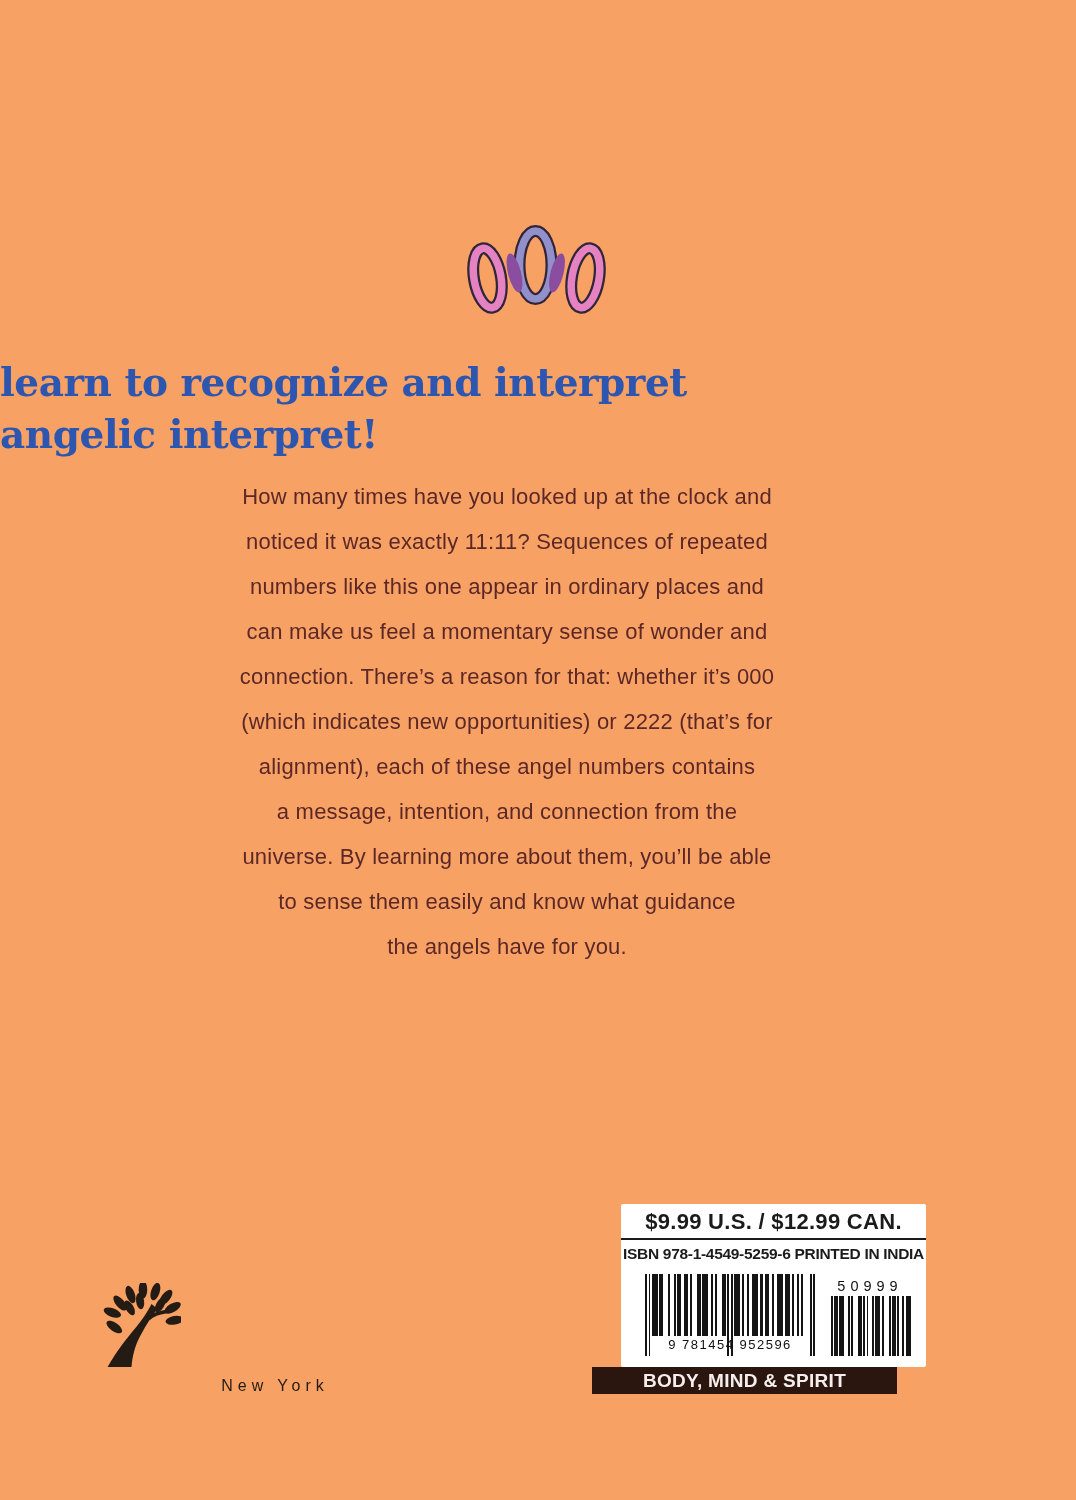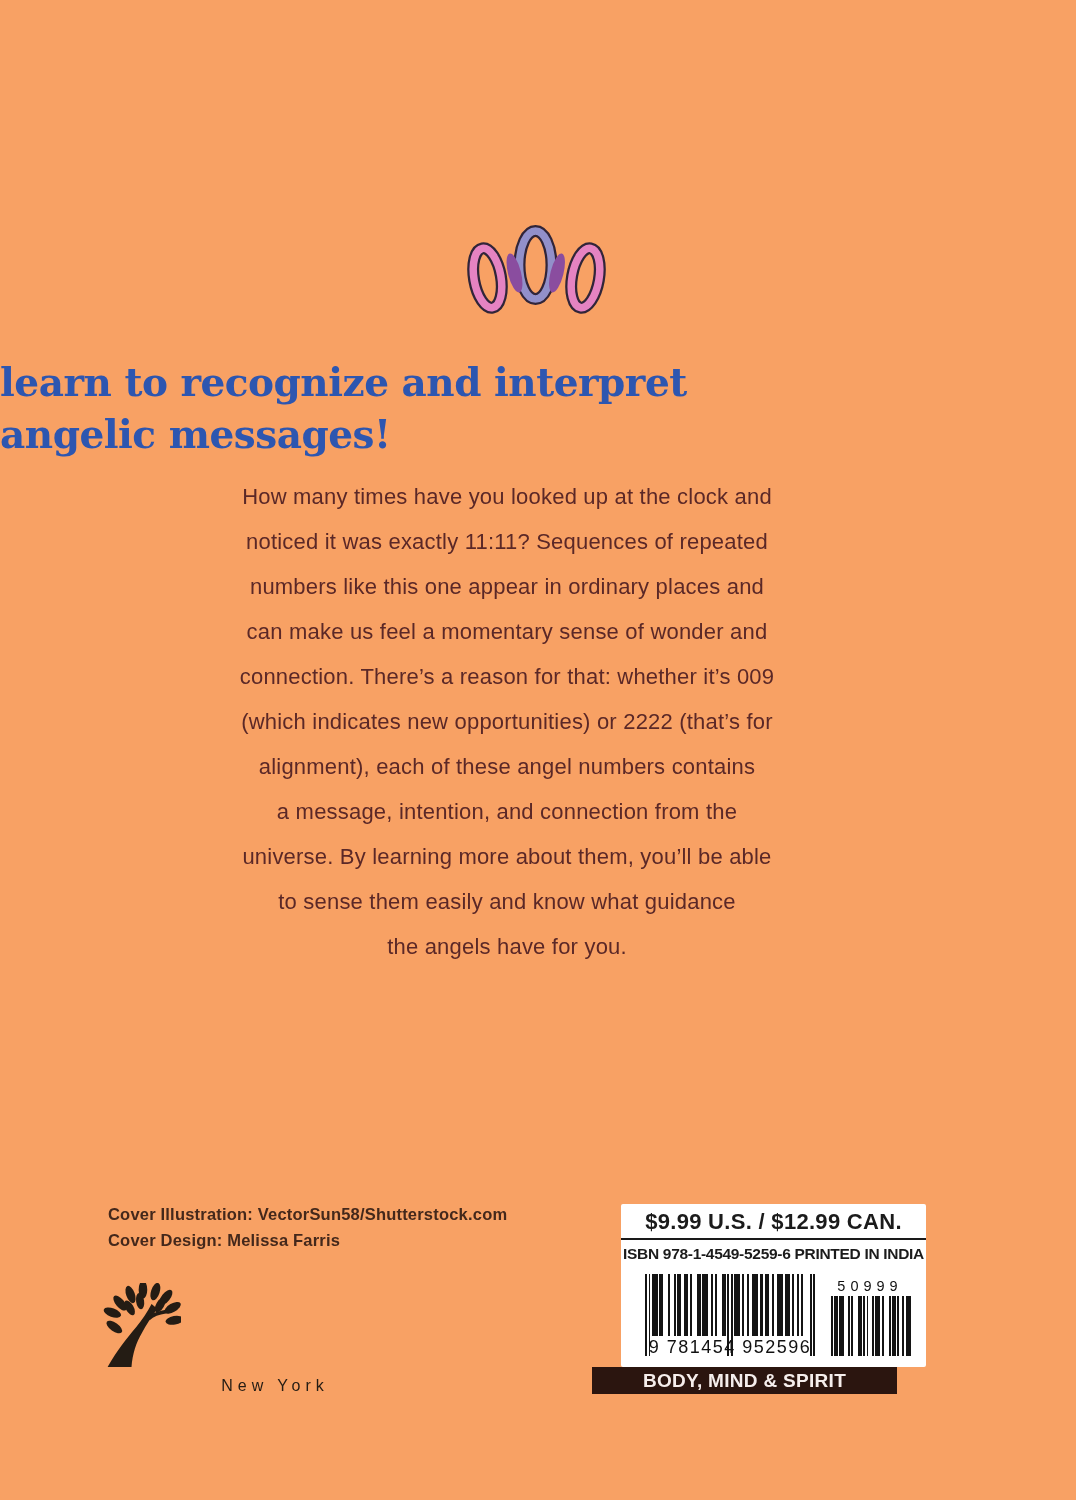--- a/index.html
+++ b/index.html
@@ -70,21 +70,21 @@
   .isbn{
     position:absolute;left:0;top:41px;width:100%;
     text-align:center;
     font-weight:bold;font-size:15.5px;letter-spacing:-0.3px;
   }
   .ean{position:absolute;left:24px;top:70px;width:170px;height:82px;}
   .ean svg{position:absolute;left:0;top:0;width:170px;height:82px;}
   .ean-digits{
     position:absolute;left:-6px;right:-6px;top:63px;
     text-align:center;
-    font-size:18px;letter-spacing:1.5px;color:#111;
+    font-size:13px;letter-spacing:1.5px;color:#111;
   }
   .addon{position:absolute;left:208px;top:74px;width:82px;height:78px;}
   .addon-digits{
     text-align:center;height:16px;
     font-size:14.5px;letter-spacing:5px;color:#111;
   }
   .addon svg{display:block;margin-top:2px;width:82px;height:60px;}
   
   .genre{
     position:absolute;left:592px;top:1367px;width:305px;height:27px;
@@ -110,41 +110,37 @@
     <g>
       <ellipse cx="72.5" cy="46" rx="16" ry="34" fill="none" style="stroke:var(--ring-outline)" stroke-width="12"></ellipse>
       <ellipse cx="72.5" cy="46" rx="16" ry="34" fill="none" style="stroke:var(--ring-periwinkle)" stroke-width="7.5"></ellipse>
     </g>
     <ellipse cx="51.5" cy="54" rx="6.5" ry="20" style="fill:var(--ring-overlap)" transform="rotate(-14 51.5 54)"></ellipse>
     <ellipse cx="94" cy="54" rx="6.5" ry="20" style="fill:var(--ring-overlap)" transform="rotate(14 94 54)"></ellipse>
   </svg>
 
   <div class="headline">
     <div>learn to recognize and interpret</div>
-    <div>angelic messages!</div>
+    <div>angelic interpret!</div>
   </div>
 
   <div class="blurb">
     <div>How many times have you looked up at the clock and</div>
     <div>noticed it was exactly 11:11? Sequences of repeated</div>
     <div>numbers like this one appear in ordinary places and</div>
     <div>can make us feel a momentary sense of wonder and</div>
-    <div>connection. There’s a reason for that: whether it’s 009</div>
+    <div>connection. There’s a reason for that: whether it’s 000</div>
     <div>(which indicates new opportunities) or 2222 (that’s for</div>
     <div>alignment), each of these angel numbers contains</div>
     <div>a message, intention, and connection from the</div>
     <div>universe. By learning more about them, you’ll be able</div>
     <div>to sense them easily and know what guidance</div>
     <div>the angels have for you.</div>
   </div>
 
-  <div class="credits">
-    <div>Cover Illustration: VectorSun58/Shutterstock.com</div>
-    <div>Cover Design: Melissa Farris</div>
-  </div>
 
   <svg class="tree" viewBox="0 0 80 90">
     <g style="fill:var(--logo-ink)">
       <path d="M4,88 C14,70 24,58 34,46 C40,39 46,30 50,22 L56,27 C50,36 44,44 40,52 C34,62 30,74 29,88 Z"></path>
       <path d="M46,35 C52,31 58,29 65,28 L65,32 C58,33 52,35 48,39 Z"></path>
       <ellipse cx="11" cy="46" rx="4.5" ry="9.5" transform="rotate(-55 11 46)"></ellipse>
       <ellipse cx="9" cy="31" rx="4.5" ry="9.5" transform="rotate(-70 9 31)"></ellipse>
       <ellipse cx="17" cy="21" rx="4.5" ry="9.5" transform="rotate(-40 17 21)"></ellipse>
       <ellipse cx="28" cy="12" rx="4.5" ry="9.5" transform="rotate(-20 28 12)"></ellipse>
       <ellipse cx="41" cy="7" rx="4.5" ry="9.5"></ellipse>

